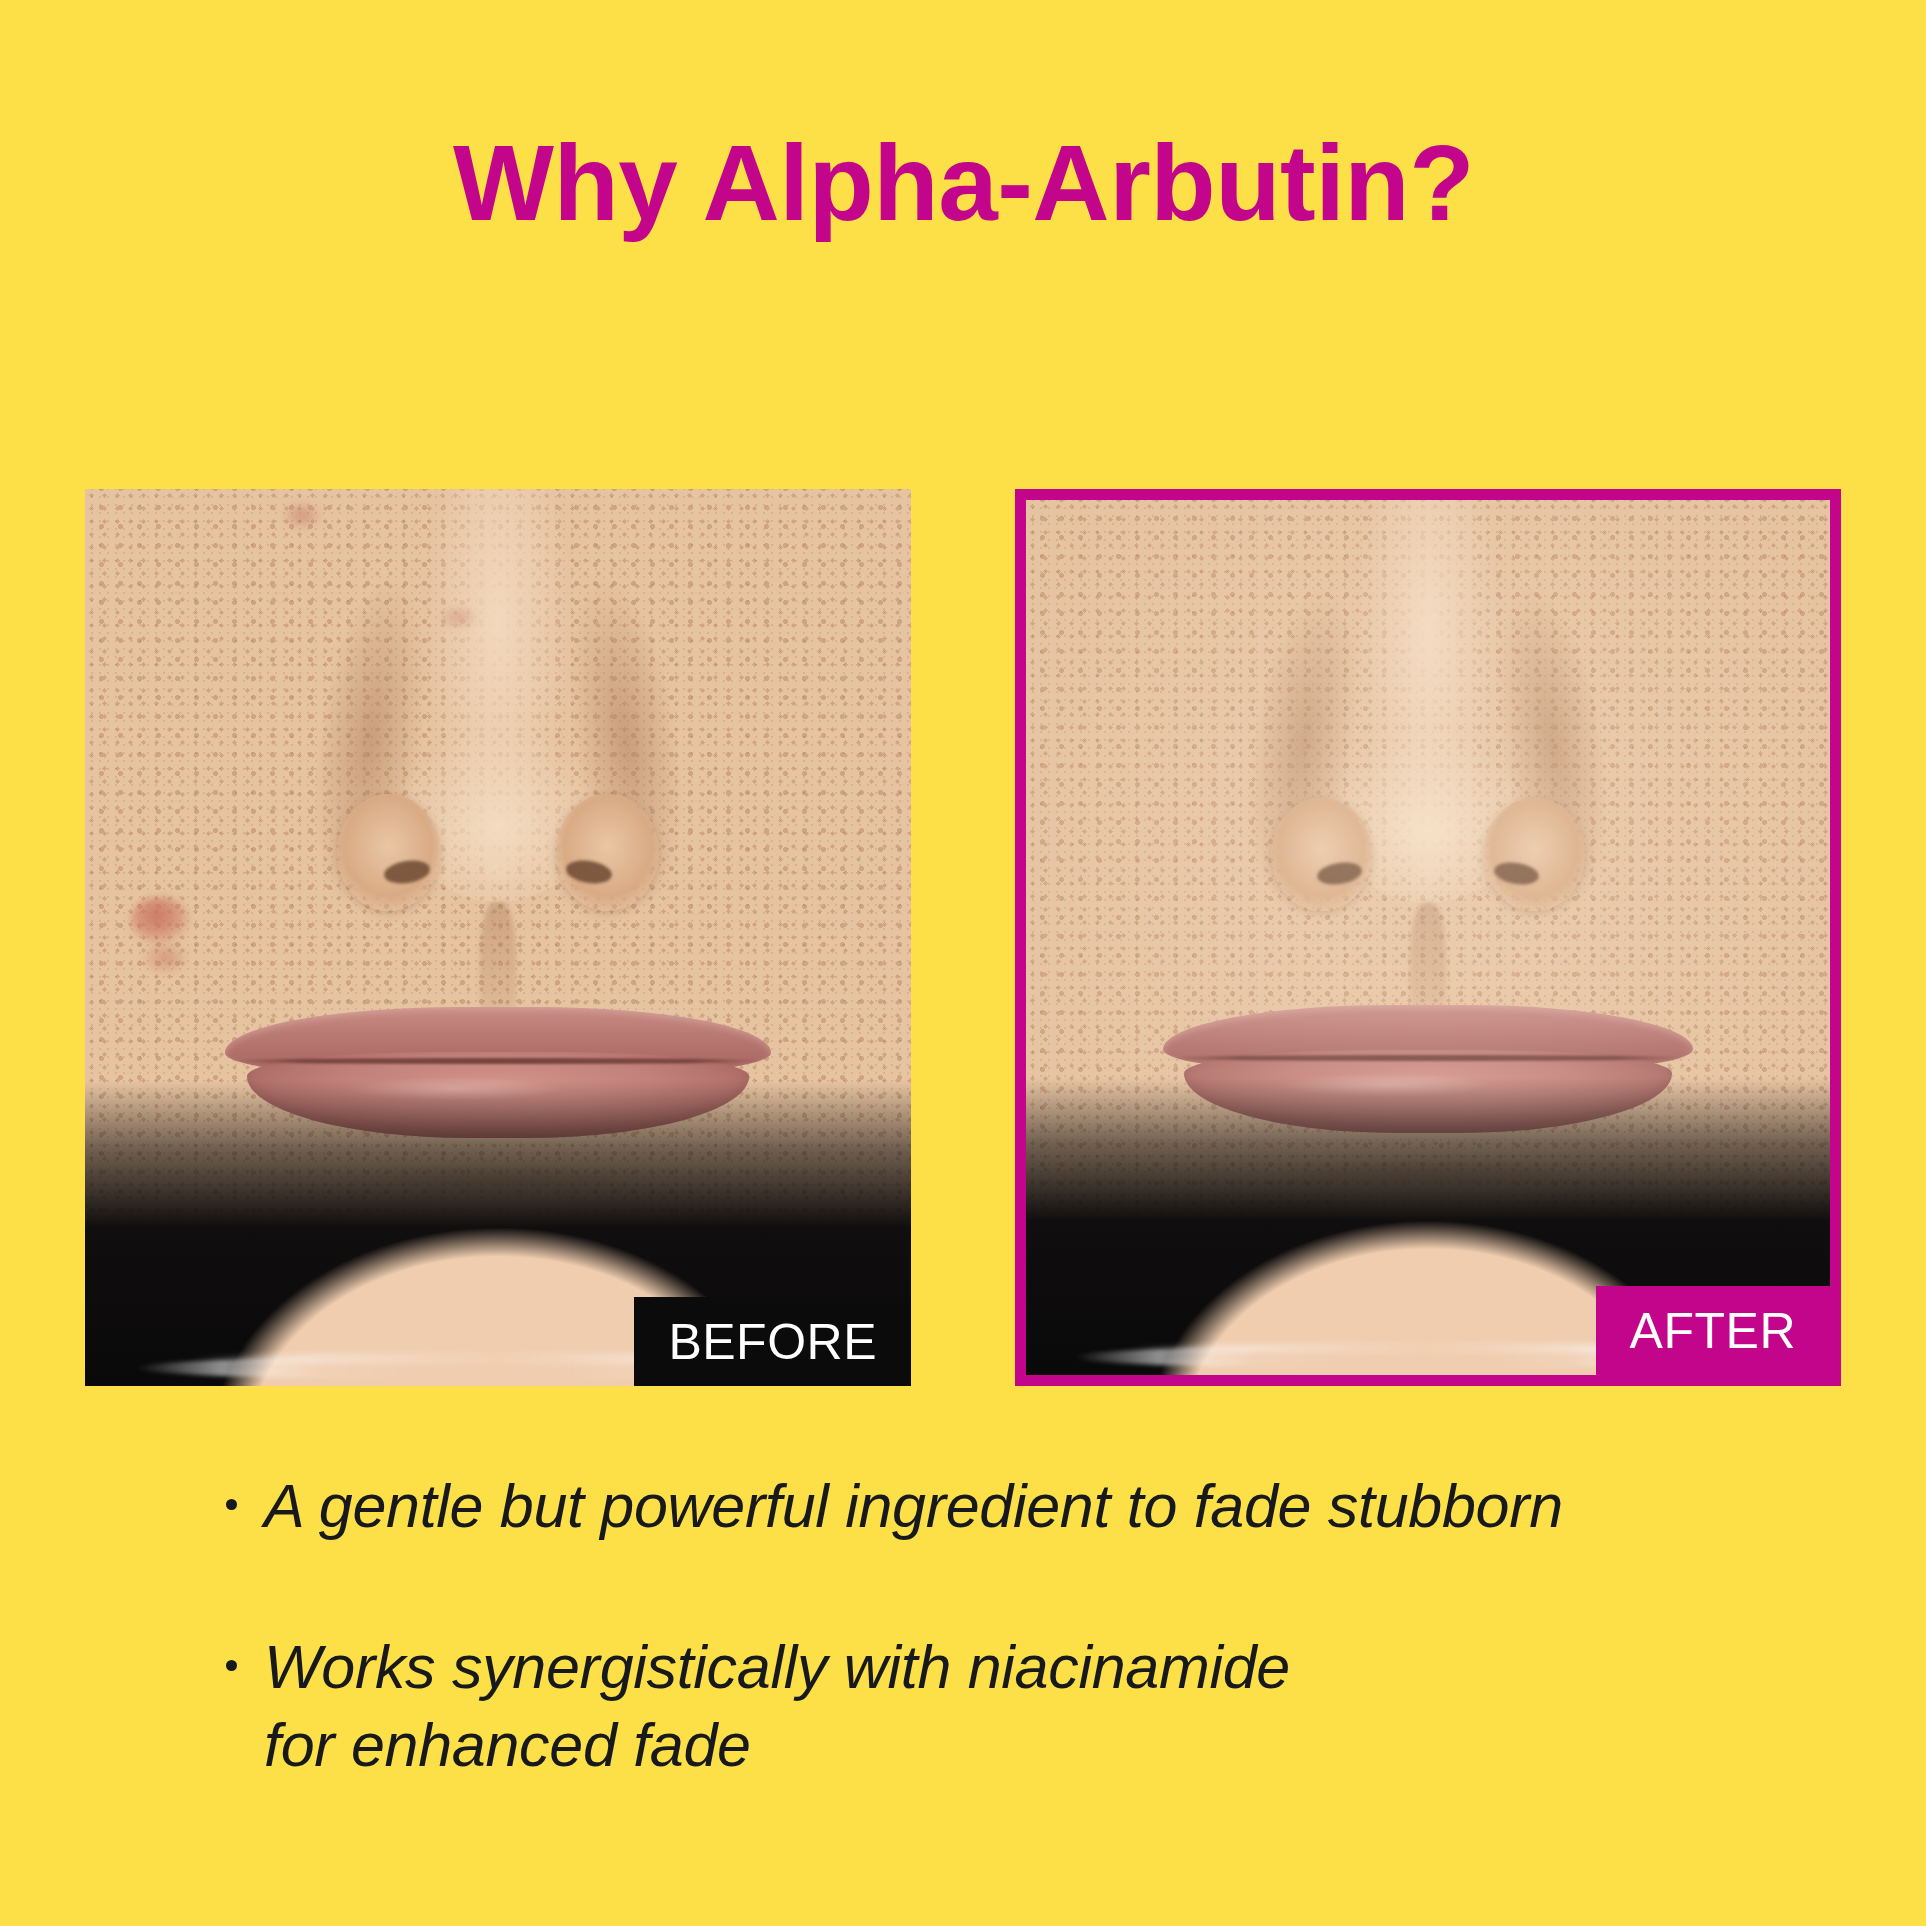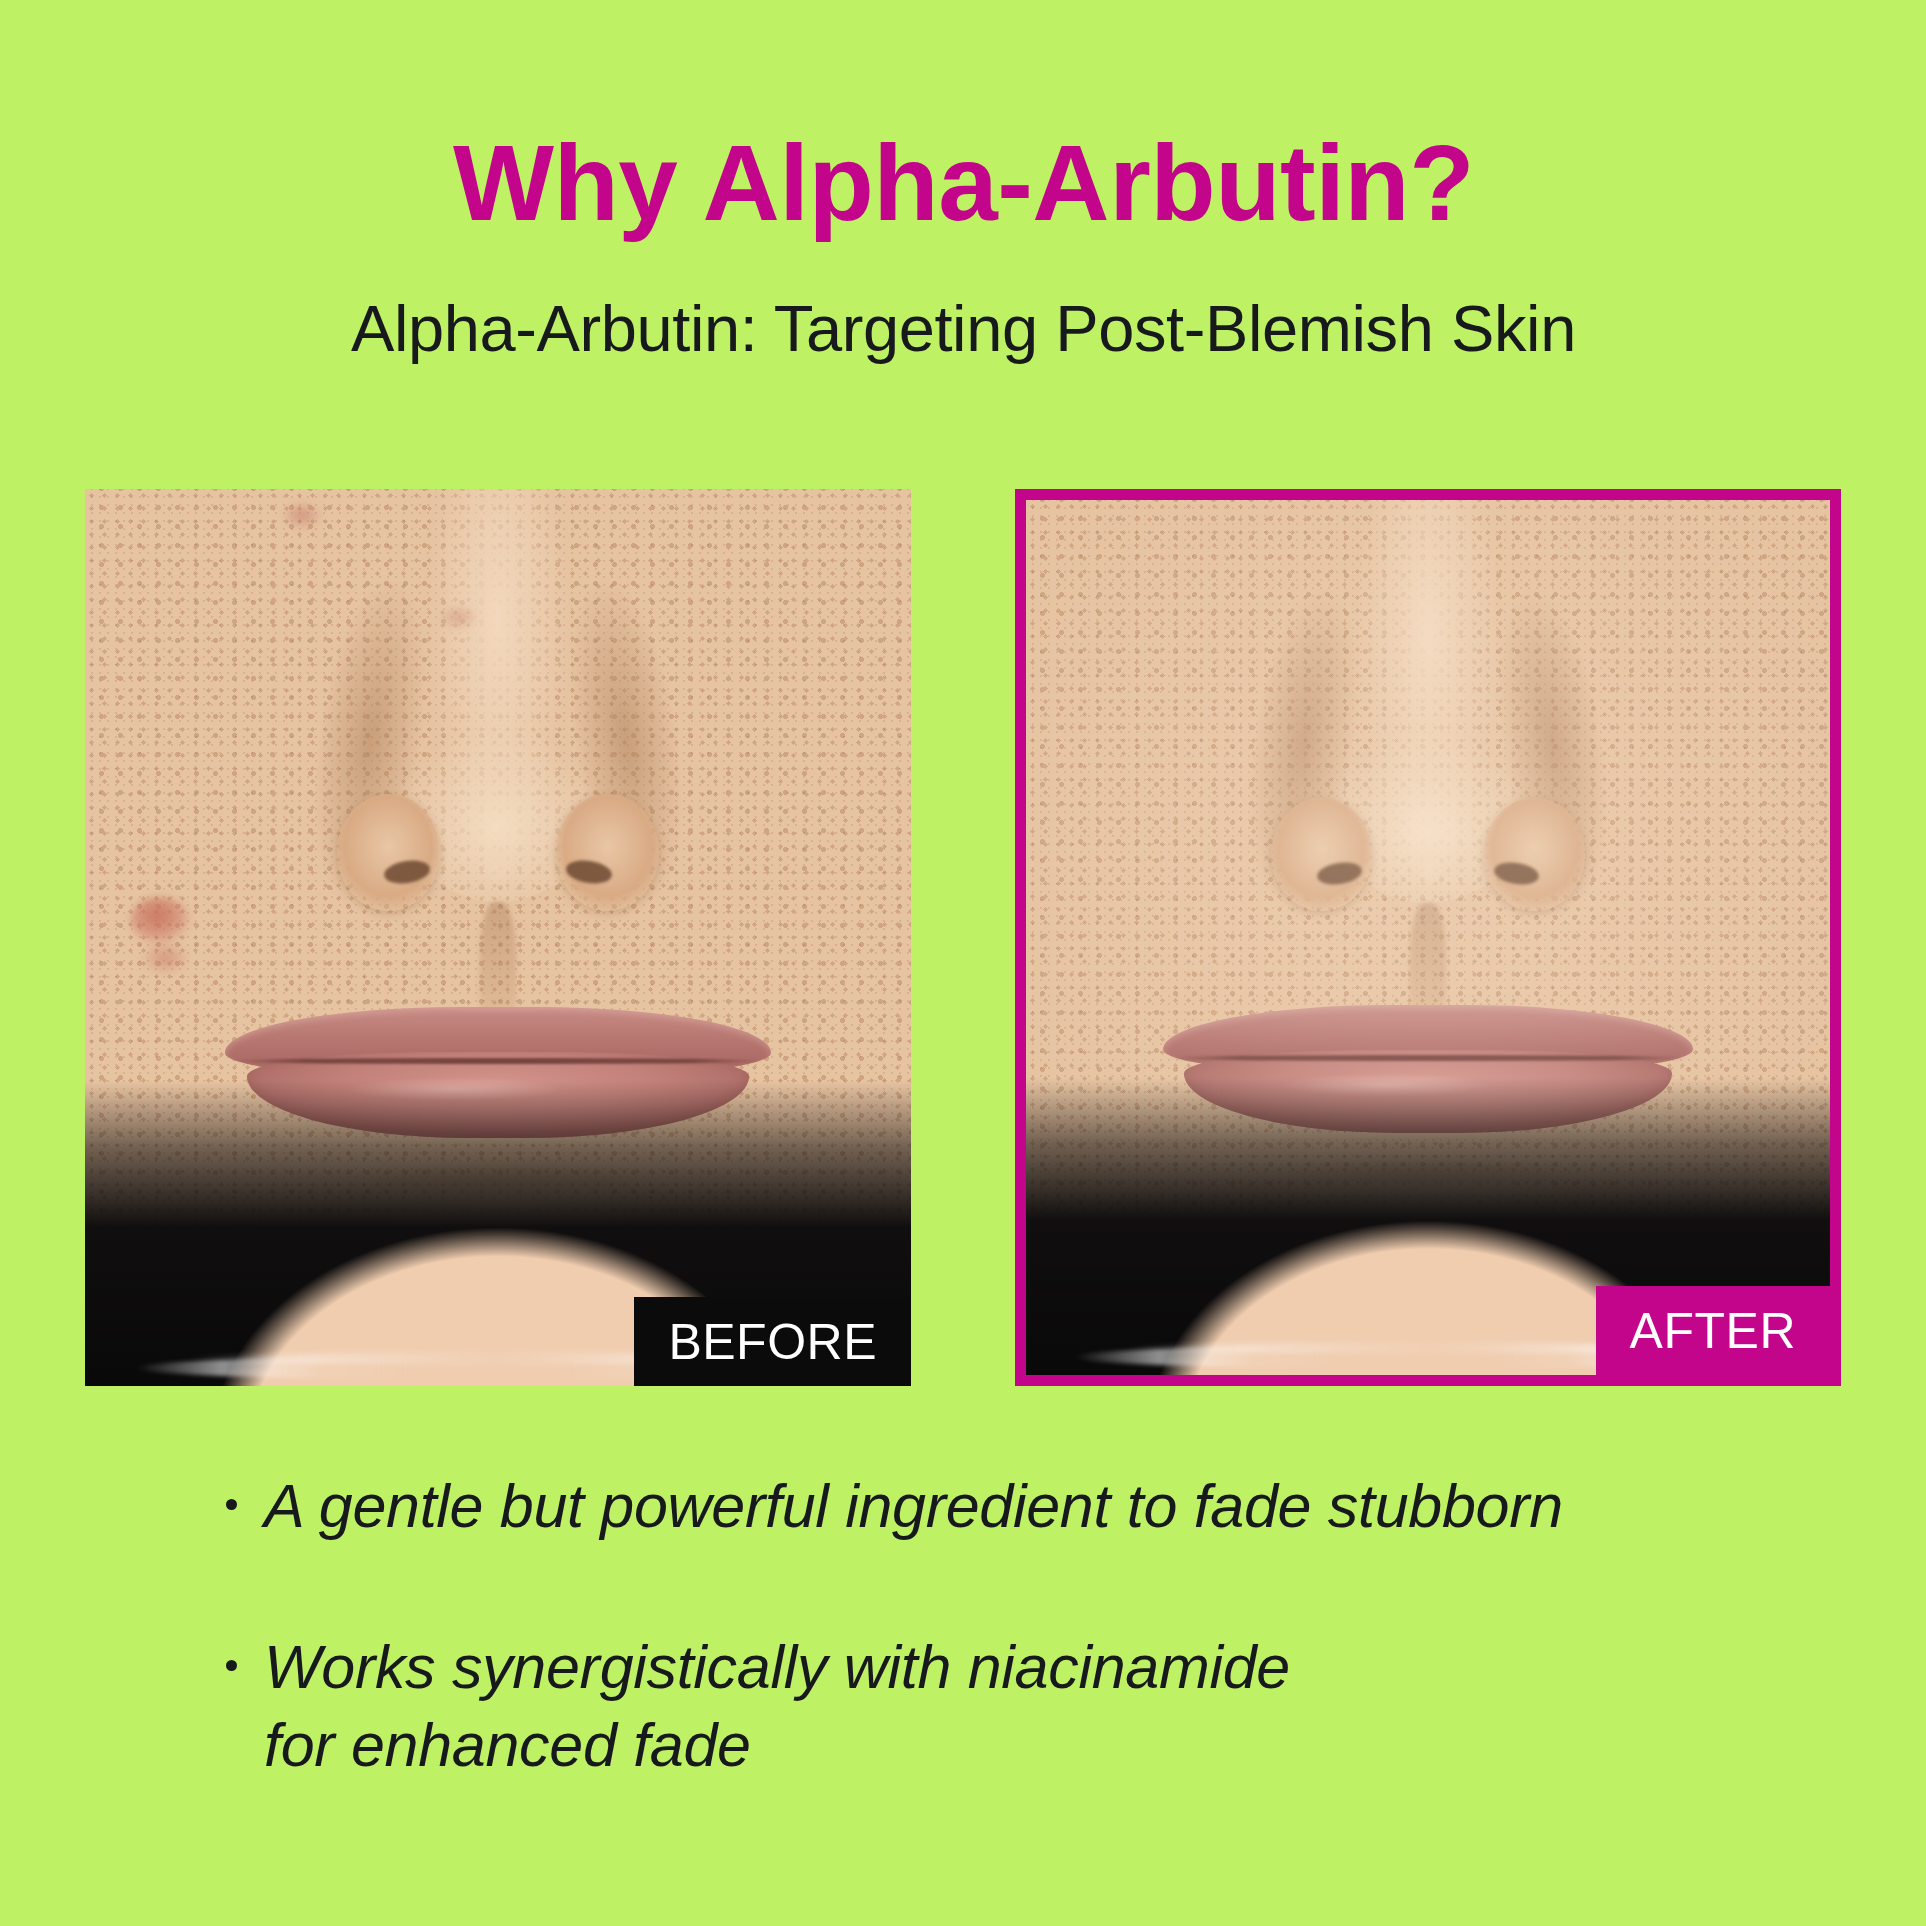--- a/index.html
+++ b/index.html
@@ -9,21 +9,21 @@
     height: 1927px;
     background: #f4f4f4;
     font-family: "Liberation Sans", sans-serif;
     overflow: hidden;
   }
 
   .poster {
     position: relative;
     width: 1927px;
     height: 1927px;
-    background: #bef264;
+    background: #fde047;
   }
 
   
   .headline {
     position: absolute;
     top: 127px;
     left: 0;
     width: 1927px;
     text-align: center;
     font-size: 107px;
@@ -385,21 +385,20 @@
     background: #17191c;
   }
 </style>
 </head>
 <body>
 
 <div class="poster">
 
   <h1 class="headline">Why Alpha-Arbutin?</h1>
 
-  <h2 class="subhead">Alpha-Arbutin: Targeting Post-Blemish Skin</h2>
 
   <div class="compare-row">
 
     <figure class="panel panel--before">
       <div class="photo">
         <div class="skin"></div>
         <div class="pores"></div>
         <div class="pores pores--fine"></div>
 
         <div class="nose"></div>

